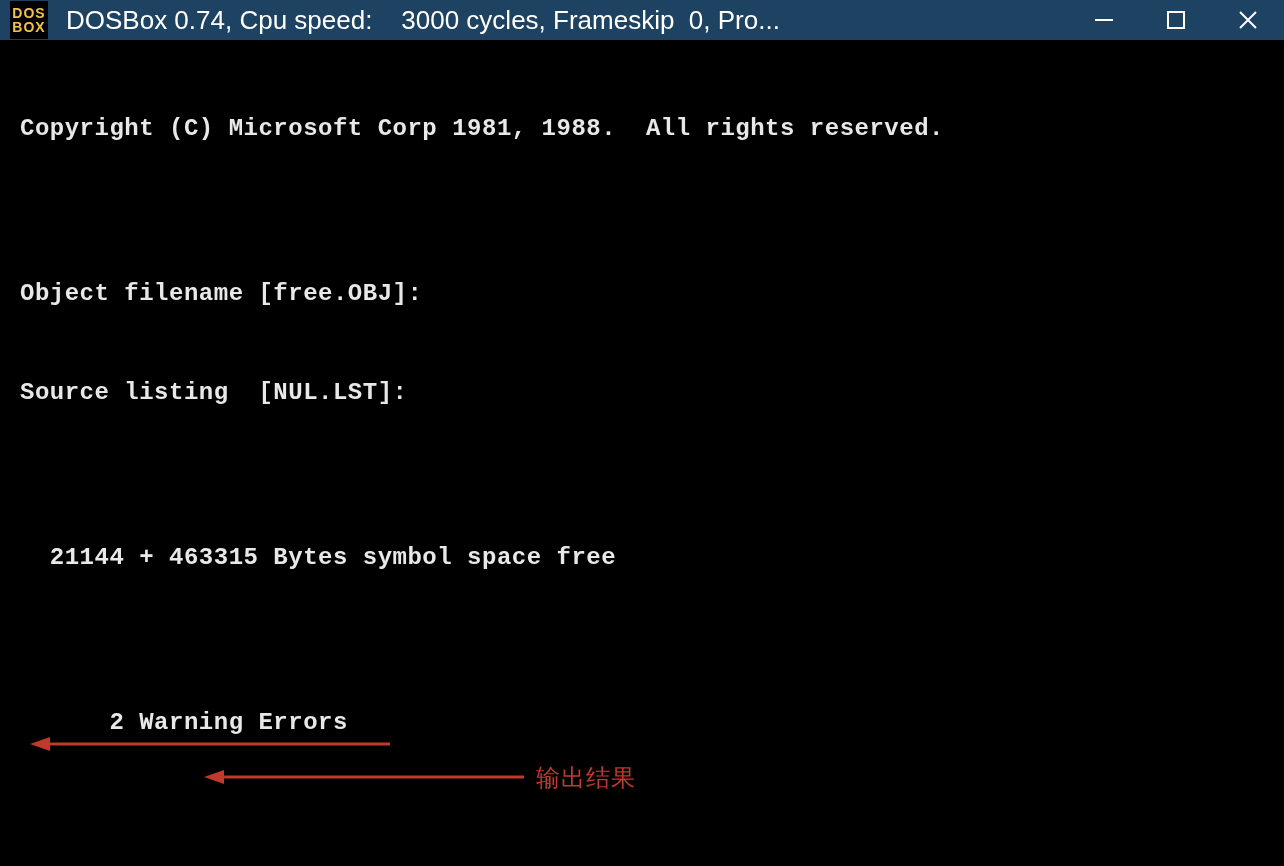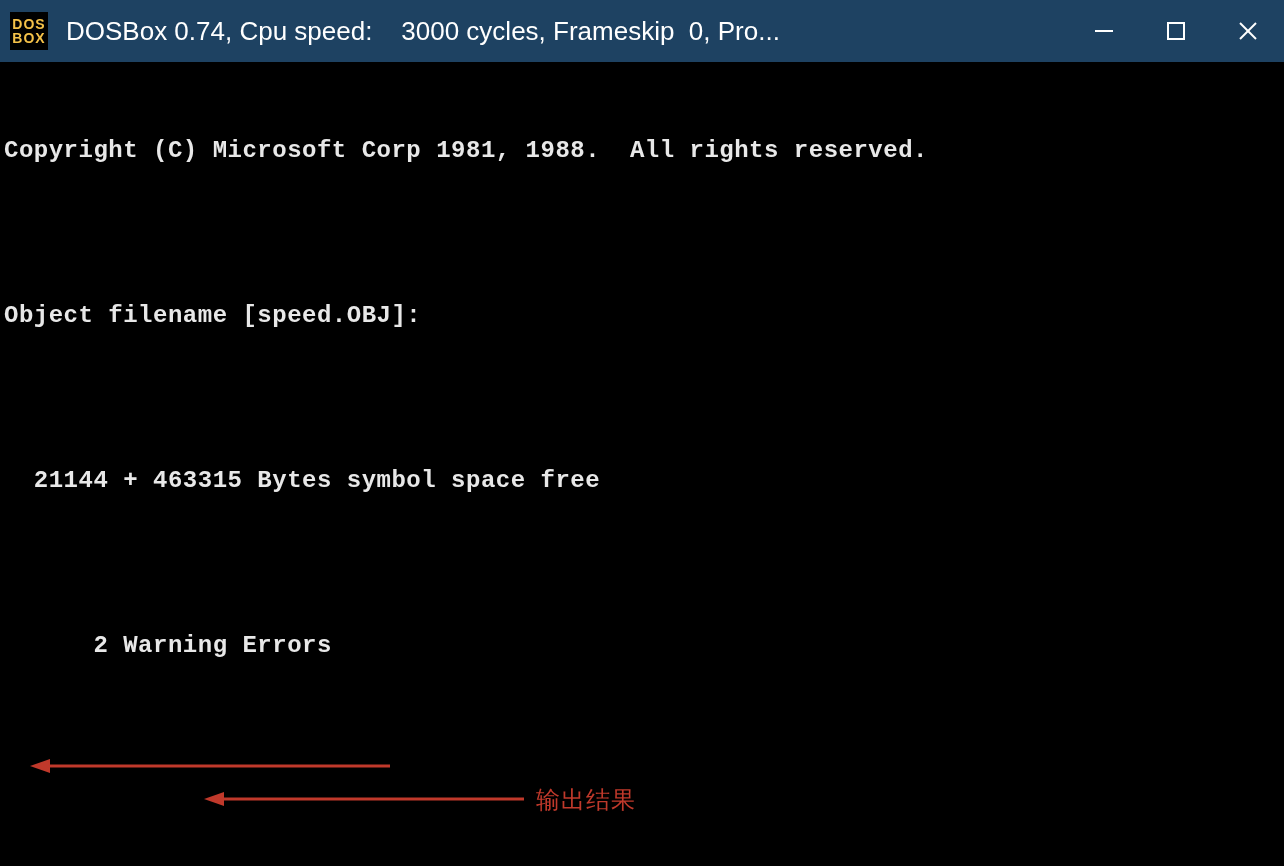--- a/index.html
+++ b/index.html
@@ -1,20 +1,20 @@
 <!DOCTYPE html>
 <html><head>
 <meta charset="utf-8">
 <style>
   * { box-sizing: border-box; margin: 0; padding: 0; }
   html, body { width: 1284px; height: 866px; overflow: hidden; font-family: "Segoe UI", sans-serif; }
   body { background: #000; }
 
   .titlebar {
-    height: 62px;
+    height: 40px;
     background: #1e4262;
     display: flex;
     align-items: center;
     color: #fff;
     font-size: 26px;
     user-select: none;
   }
   .app-icon {
     width: 38px; height: 38px;
     margin-left: 10px; margin-right: 18px;
@@ -40,21 +40,21 @@
 
   .terminal {
     width: 1016px;
     height: 812px;
     background: #000;
     color: #e8e8e8;
     font-family: "Courier New", monospace;
     font-size: 24px;
     line-height: 33px;
     white-space: pre;
-    padding: 6px 4px 0 4px;
+    padding: 6px 4px 0 20px;
     position: relative;
     letter-spacing: 0.5px;
     font-weight: bold;
   }
   .line { display:block; }
 
   .annot {
     position: absolute;
     color: #c0392b;
     font-family: "KaiTi","STKaiti",serif;
@@ -90,21 +90,22 @@
     <svg width="24" height="24">
         <line x1="4" y1="4" x2="20" y2="20"></line>
         <line x1="20" y1="4" x2="4" y2="20"></line>
       </svg>
   </div>
 </div>
 
 <div class="terminal">
   <span class="line">Copyright (C) Microsoft Corp 1981, 1988.  All rights reserved.</span>
   <span class="line"></span>
-  <span class="line">Object filename [speed.OBJ]:</span>
+  <span class="line">Object filename [free.OBJ]:</span>
+  <span class="line">Source listing  [NUL.LST]:</span>
   <span class="line"></span>
   <span class="line">  21144 + 463315 Bytes symbol space free</span>
   <span class="line"></span>
   <span class="line">      2 Warning Errors</span>
   
   <span class="line"></span>
   
   <span class="line"></span>
   
   

